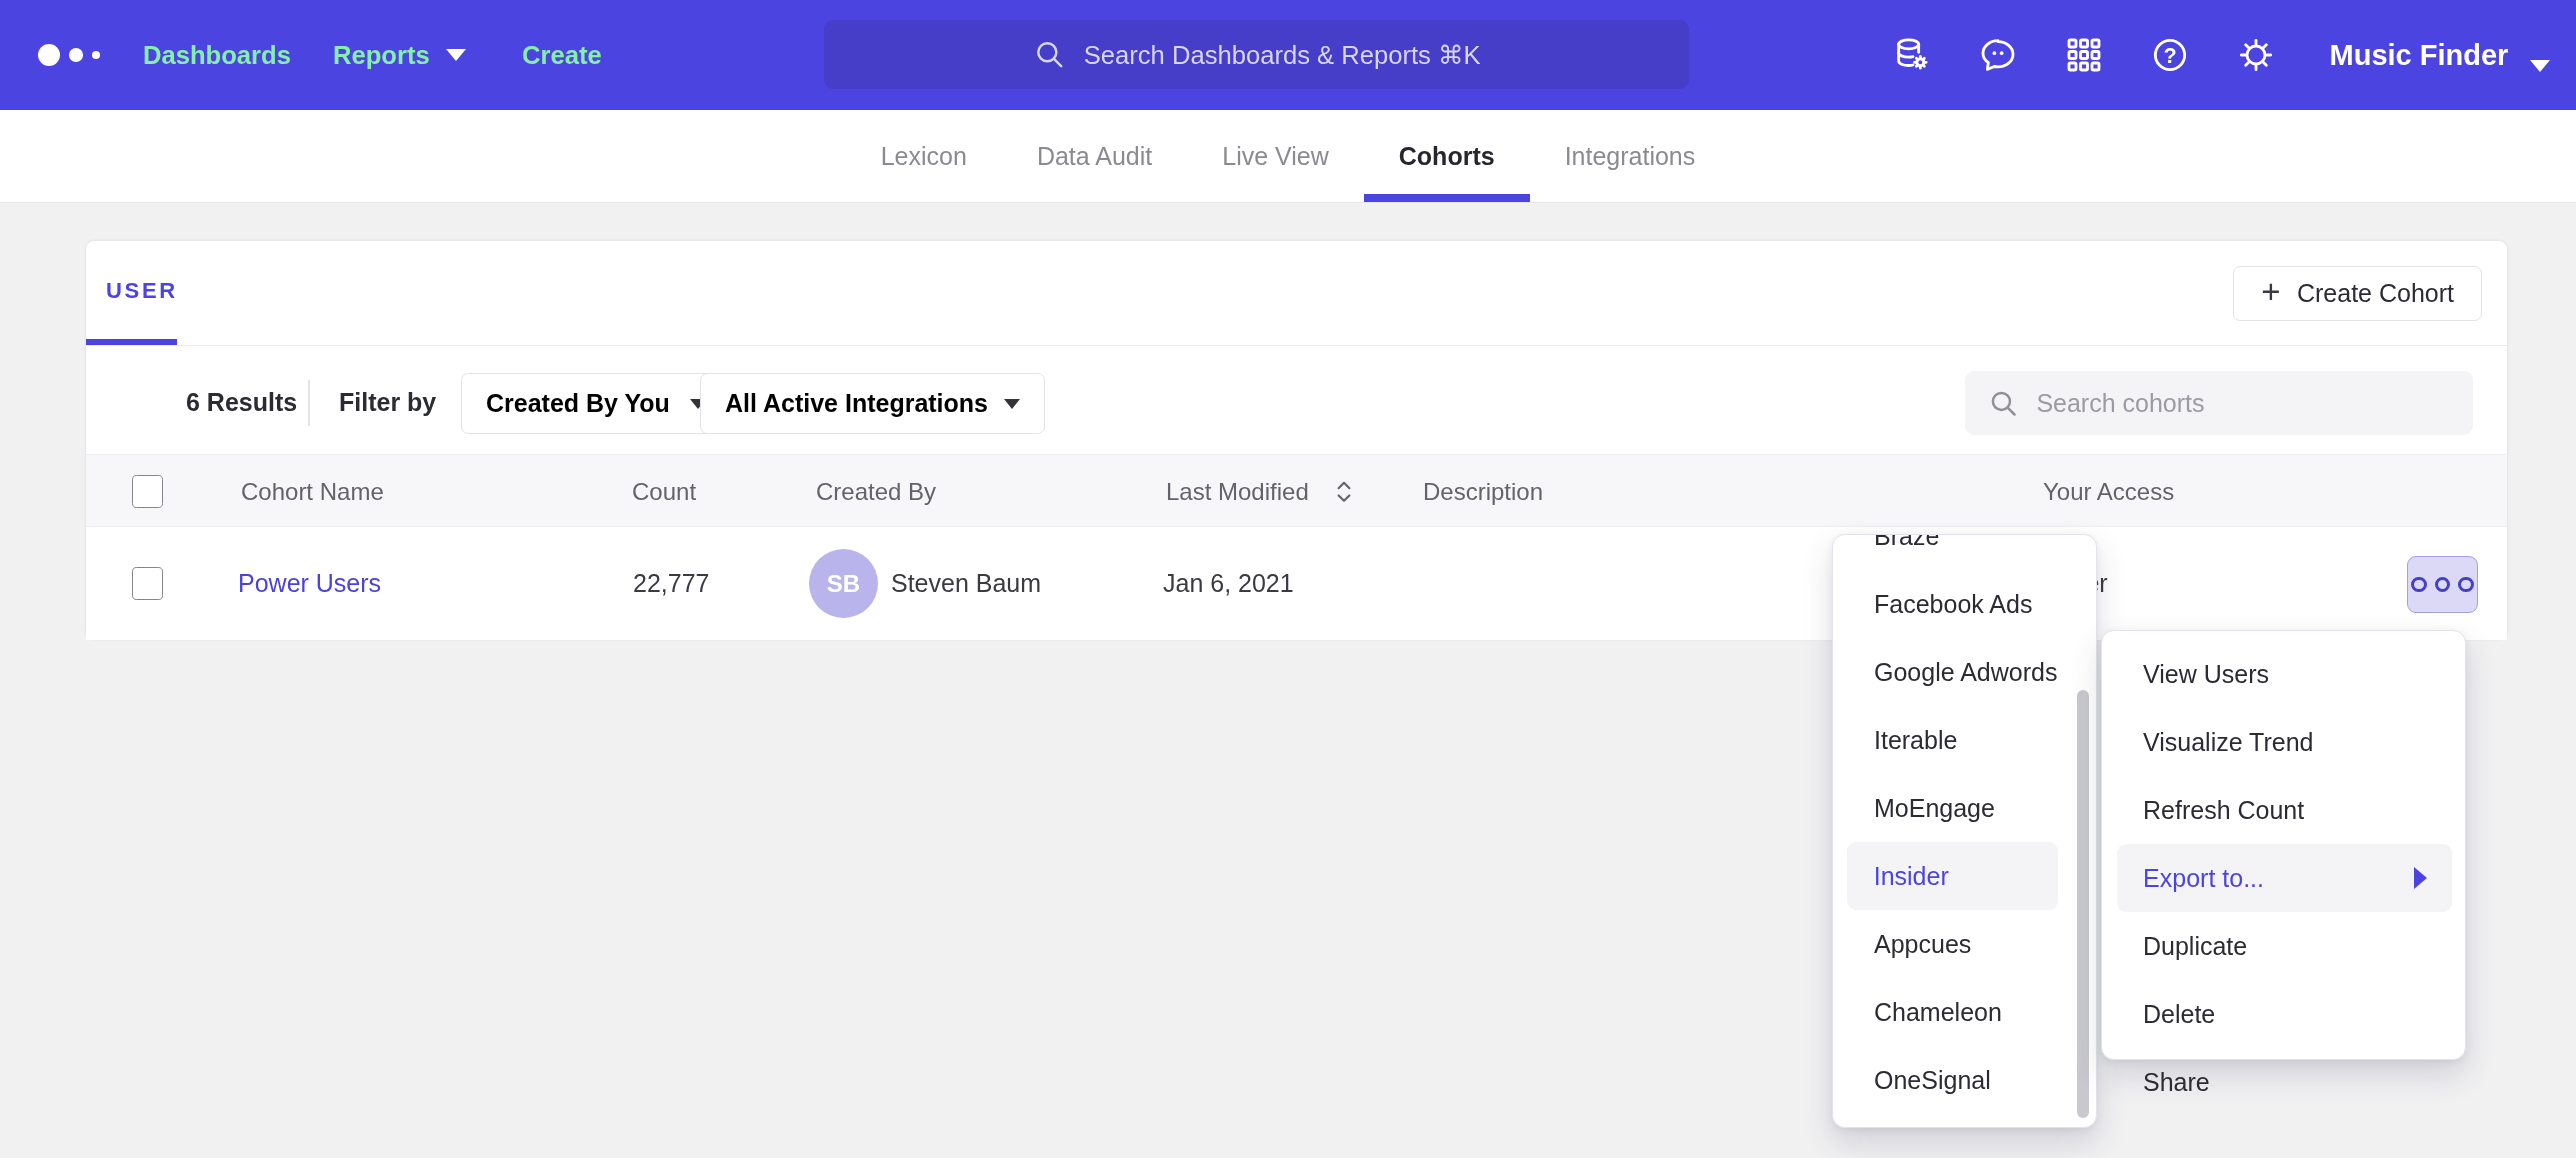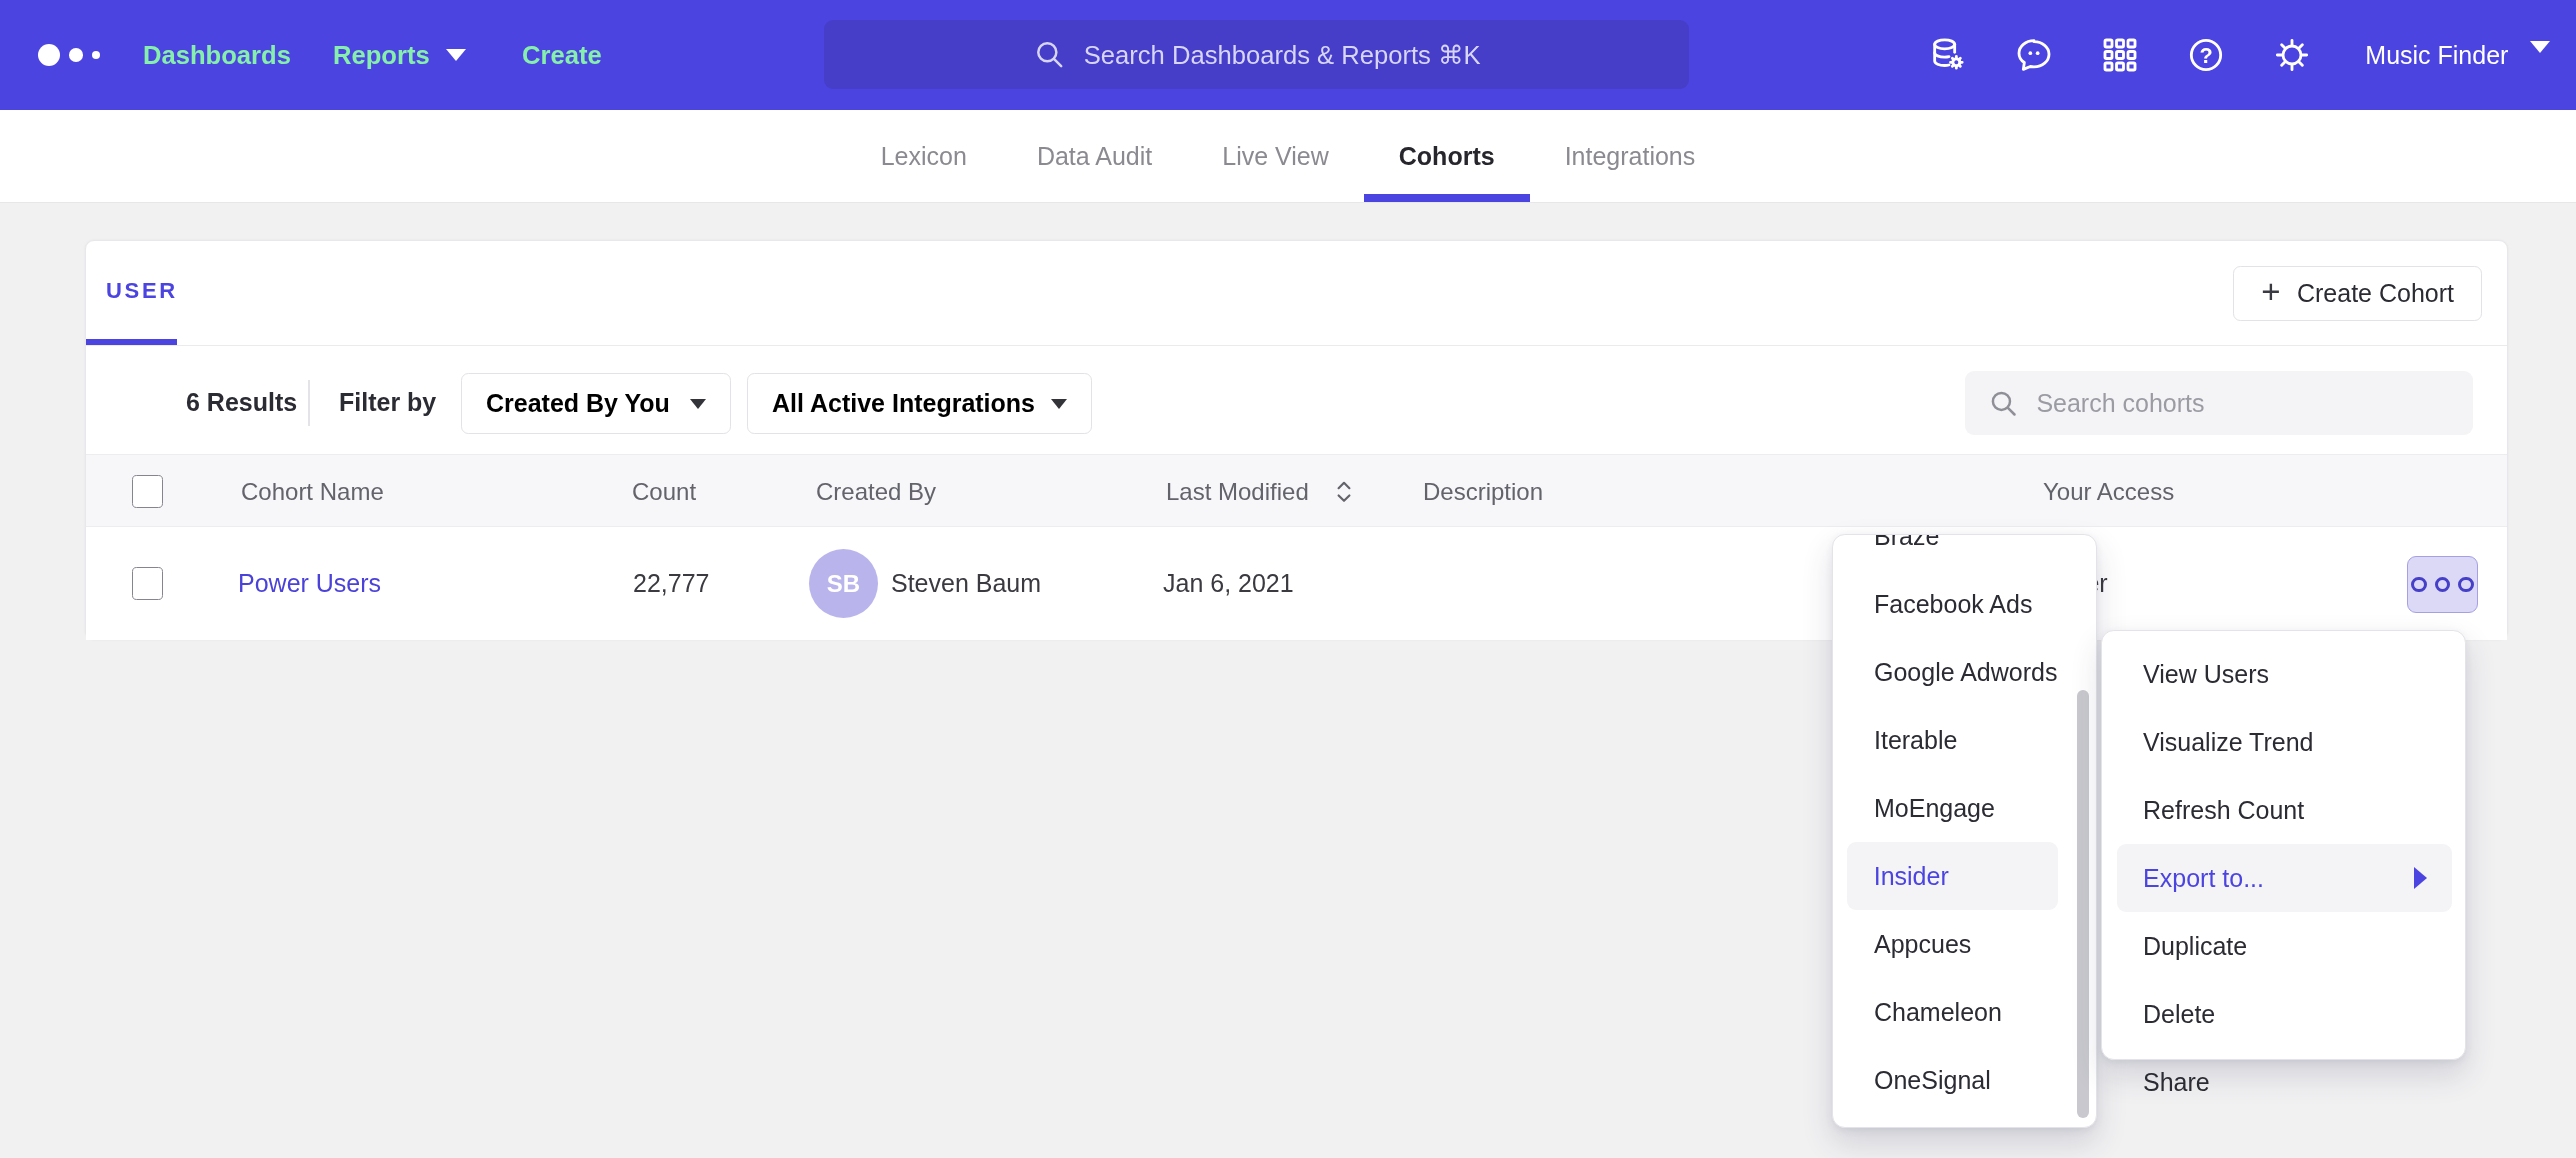--- a/index.html
+++ b/index.html
@@ -23,21 +23,21 @@
   .caret-dark  { width:0; height:0; border-left:8.2px solid transparent; border-right:8.2px solid transparent; border-top:10px solid #33333a; }
 
   .global-search { position:absolute; left:824px; top:20px; width:865px; height:69px;
                    background:#463EC9; border-radius:9px; display:flex; align-items:center; justify-content:center;
                    gap:16.4px; color:#D7D6F6; font-size:25.6px; cursor:text; }
   .global-search svg { stroke:#D7D6F6; }
 
   .nav-right { position:absolute; right:25.6px; top:0; height:110px; display:flex; align-items:center; gap:46px; }
   .nav-icon { width:40px; height:40px; display:block; cursor:pointer; }
   .nav-icon svg { width:40px; height:40px; fill:none; stroke:#fff; stroke-width:1.7; stroke-linecap:round; stroke-linejoin:round; }
-  .project { display:flex; align-items:flex-start; gap:22px; color:#fff; font-size:25px; font-weight:400; margin-left:7.3px; cursor:pointer; }
+  .project { display:flex; align-items:flex-end; gap:22px; color:#fff; font-size:29px; font-weight:700; margin-left:7.3px; cursor:pointer; }
 
   
   .subnav { position:absolute; left:0; top:110px; width:2576px; height:93px; background:#fff;
             border-bottom:0.9px solid #e7e7ea; display:flex; justify-content:center; }
   .subnav-tabs { display:flex; height:100%; }
   .tab { position:relative; height:100%; display:flex; align-items:center; padding:0 35px;
          font-size:25px; color:#8a8a90; font-weight:500; cursor:pointer; }
   .tab.active { color:#26262c; font-weight:700; }
   .tab.active::after { content:""; position:absolute; left:0; right:0; bottom:0; height:8.2px; background:#4C44E0; }
 
@@ -51,21 +51,21 @@
   .create-btn { position:absolute; right:25px; top:25px; height:55px; padding:0 27px; background:#fff;
                 display:flex; align-items:center; gap:16.4px; border:0.9px solid #e2e2e7; border-radius:7.3px;
                 font-size:25px; font-weight:500; color:#2b2b33; cursor:pointer; }
   .plus-glyph { font-size:33px; font-weight:400; color:#3a3a42; line-height:1; margin-top:-3.7px; }
 
   .results { position:absolute; left:100px; top:147px; font-size:25px; font-weight:700; }
   .filter-vdivider { position:absolute; left:222px; top:139px; width:1.8px; height:46px; background:#e3e3e8; }
   .filter-by { position:absolute; left:253px; top:147px; font-size:25px; font-weight:700; }
   .dropdown-btn { position:absolute; top:132px; height:61px; background:#fff; border:0.9px solid #e2e2e7; border-radius:7.3px;
                   display:flex; align-items:center; gap:20px; padding:0 24px; font-size:25px; font-weight:700; cursor:pointer; }
-  .btn-created-by { left:375px; } .btn-integrations { left:661px;gap:16px; }
+  .btn-created-by { left:375px; } .btn-integrations { left:614px;gap:16px; }
 
   .cohort-search { position:absolute; right:34px; top:130px; width:508px; height:64px; background:#f4f4f6;
                    border-radius:9px; display:flex; align-items:center; gap:16.4px; padding:0 22px; }
   .cohort-search svg { stroke:#8f8f97; flex:none; }
   .cohort-search input { flex:1; border:none; outline:none; background:transparent; font-family:inherit;
                          font-size:25px; color:#2b2b33; }
   .cohort-search input::placeholder { color:#9b9ba3; }
 
   
   .thead { position:absolute; left:0; top:213px; width:100%; height:73px; background:#f7f7f9;

